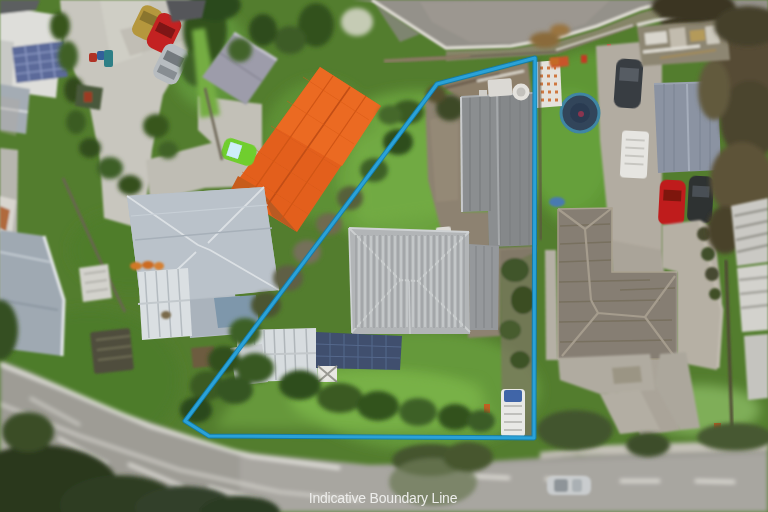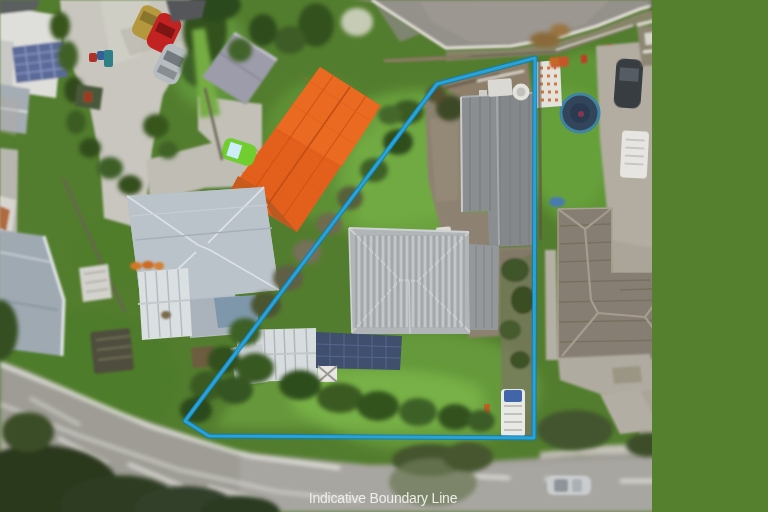--- a/index.html
+++ b/index.html
@@ -1,16 +1,16 @@
 <!DOCTYPE html>
 <html><head>
 <meta charset="utf-8">
 <style>
   html,body{margin:0;padding:0;background:#55812e;}
-  #stage{position:relative;width:652px;height:512px;overflow:hidden;font-family:"Liberation Sans",sans-serif;}
+  #stage{position:relative;width:768px;height:512px;overflow:hidden;font-family:"Liberation Sans",sans-serif;}
 </style>
 </head>
 <body>
 <div id="stage">
 <svg width="768" height="512" viewBox="0 0 768 512" xmlns="http://www.w3.org/2000/svg">
 <defs>
   <filter id="b1" x="-20%" y="-20%" width="140%" height="140%">
           <feGaussianBlur stdDeviation="1"></feGaussianBlur>
         </filter>
   <filter id="b2" x="-30%" y="-30%" width="160%" height="160%">

